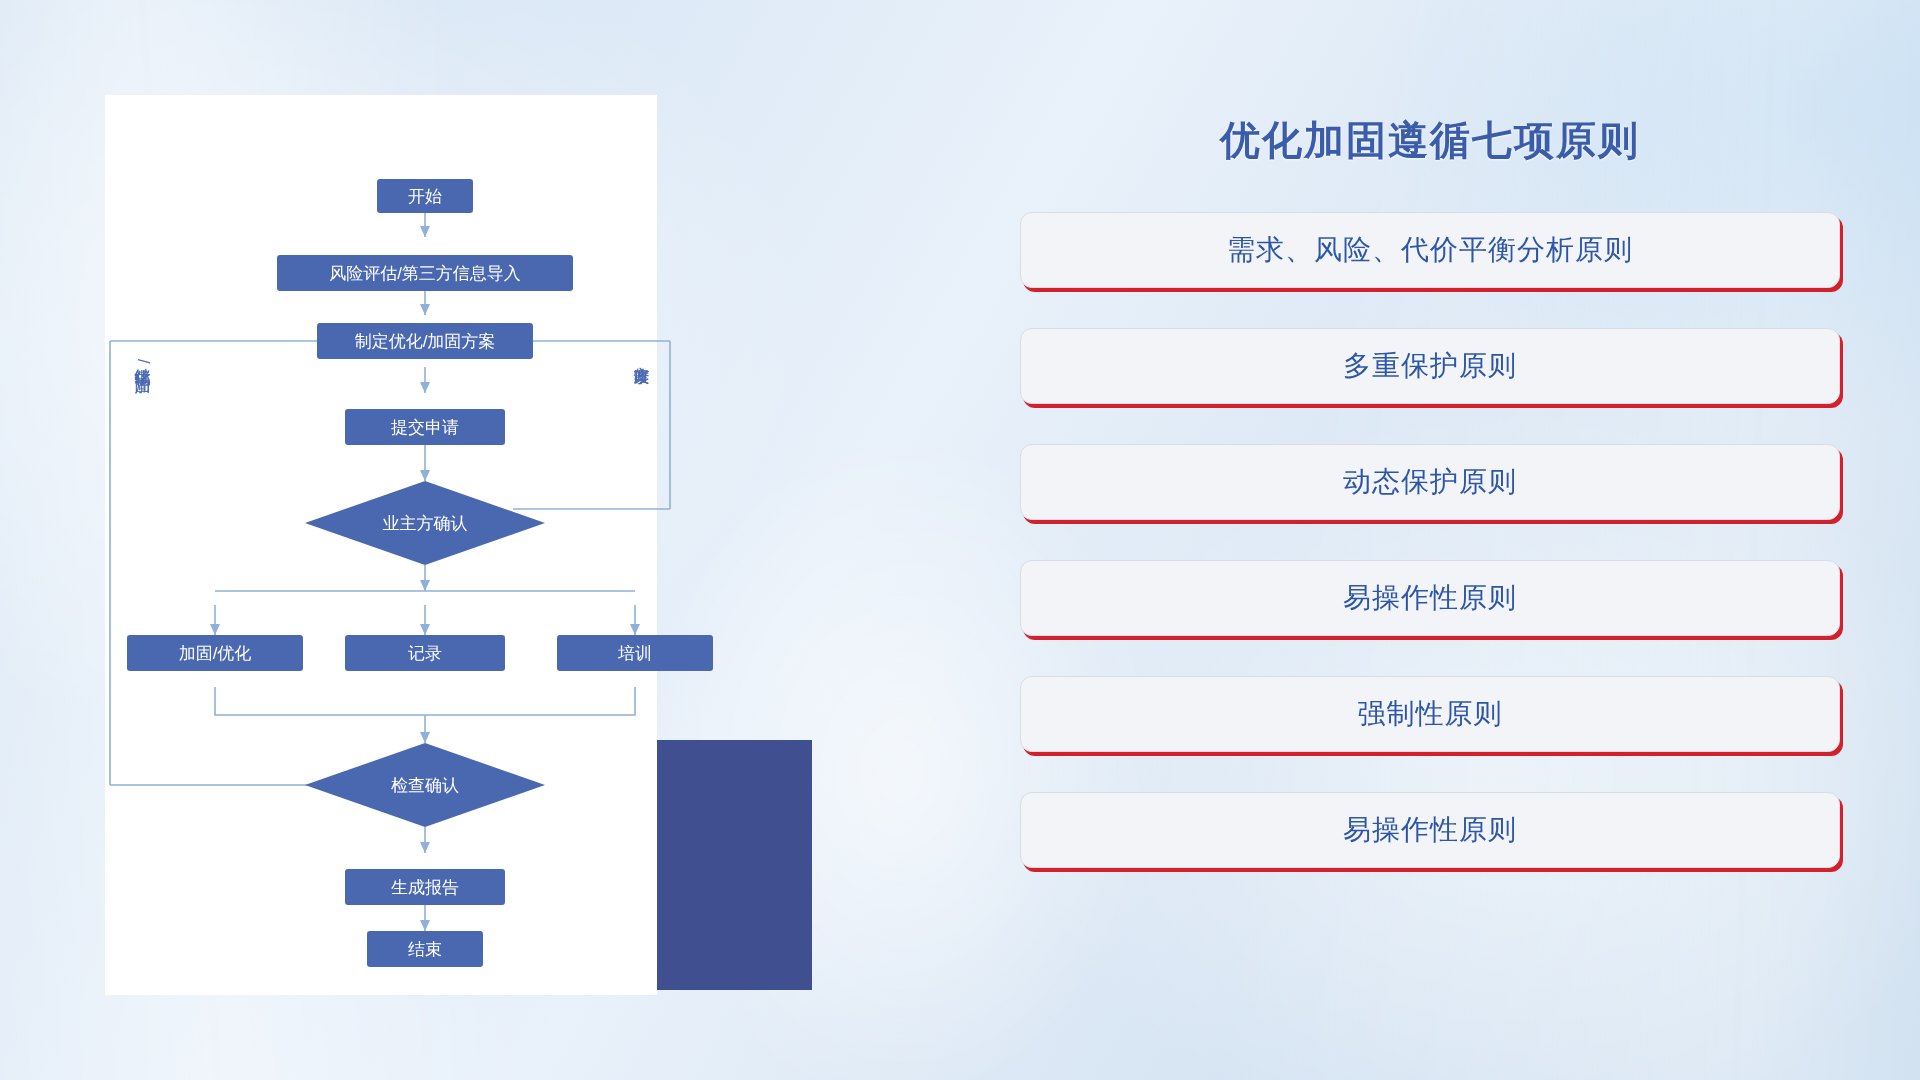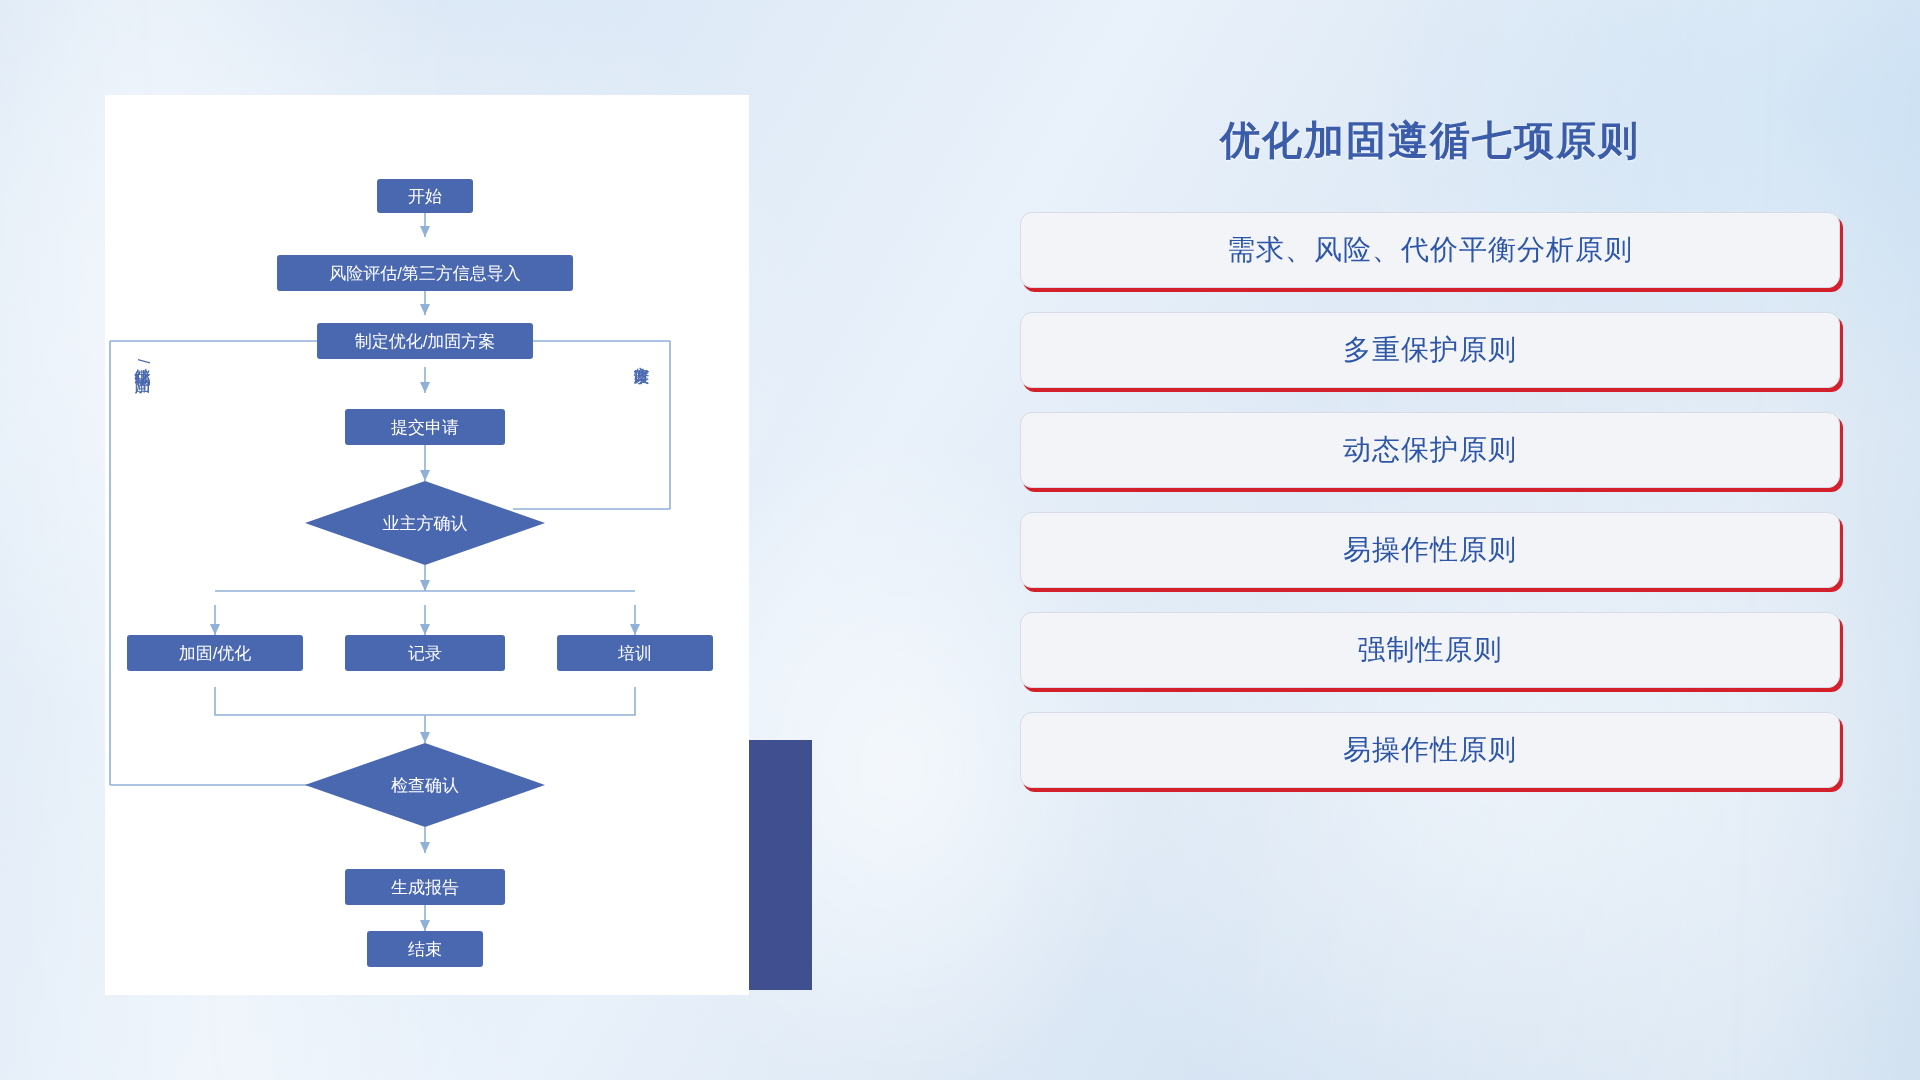--- a/index.html
+++ b/index.html
@@ -48,21 +48,21 @@
     top: 740px;
     width: 180px;
     height: 250px;
     background: #3f4f8f;
     z-index: 1;
   }
   .flow-card {
     position: absolute;
     left: 105px;
     top: 95px;
-    width: 644px;
+    width: 552px;
     height: 900px;
     background: #ffffff;
     z-index: 2;
   }
   .flow-card svg {
     display: block;
   }
 
   
   .right-panel {
@@ -77,21 +77,21 @@
     font-weight: bold;
     color: #3b5ca8;
     text-align: center;
     letter-spacing: 2px;
     margin: 8px 0 44px 0;
     text-shadow: 0 1px 2px rgba(255,255,255,0.8);
   }
   .principle-list {
     display: flex;
     flex-direction: column;
-    gap: 24px;
+    gap: 40px;
   }
   .principle-item {
     position: relative;
     height: 74px;
     border-radius: 12px;
     background: #f2f4f7;
     border: 1px solid #d7dde6;
     box-shadow: 3px 4px 0 0 #d4202a;
     display: flex;
     align-items: center;

